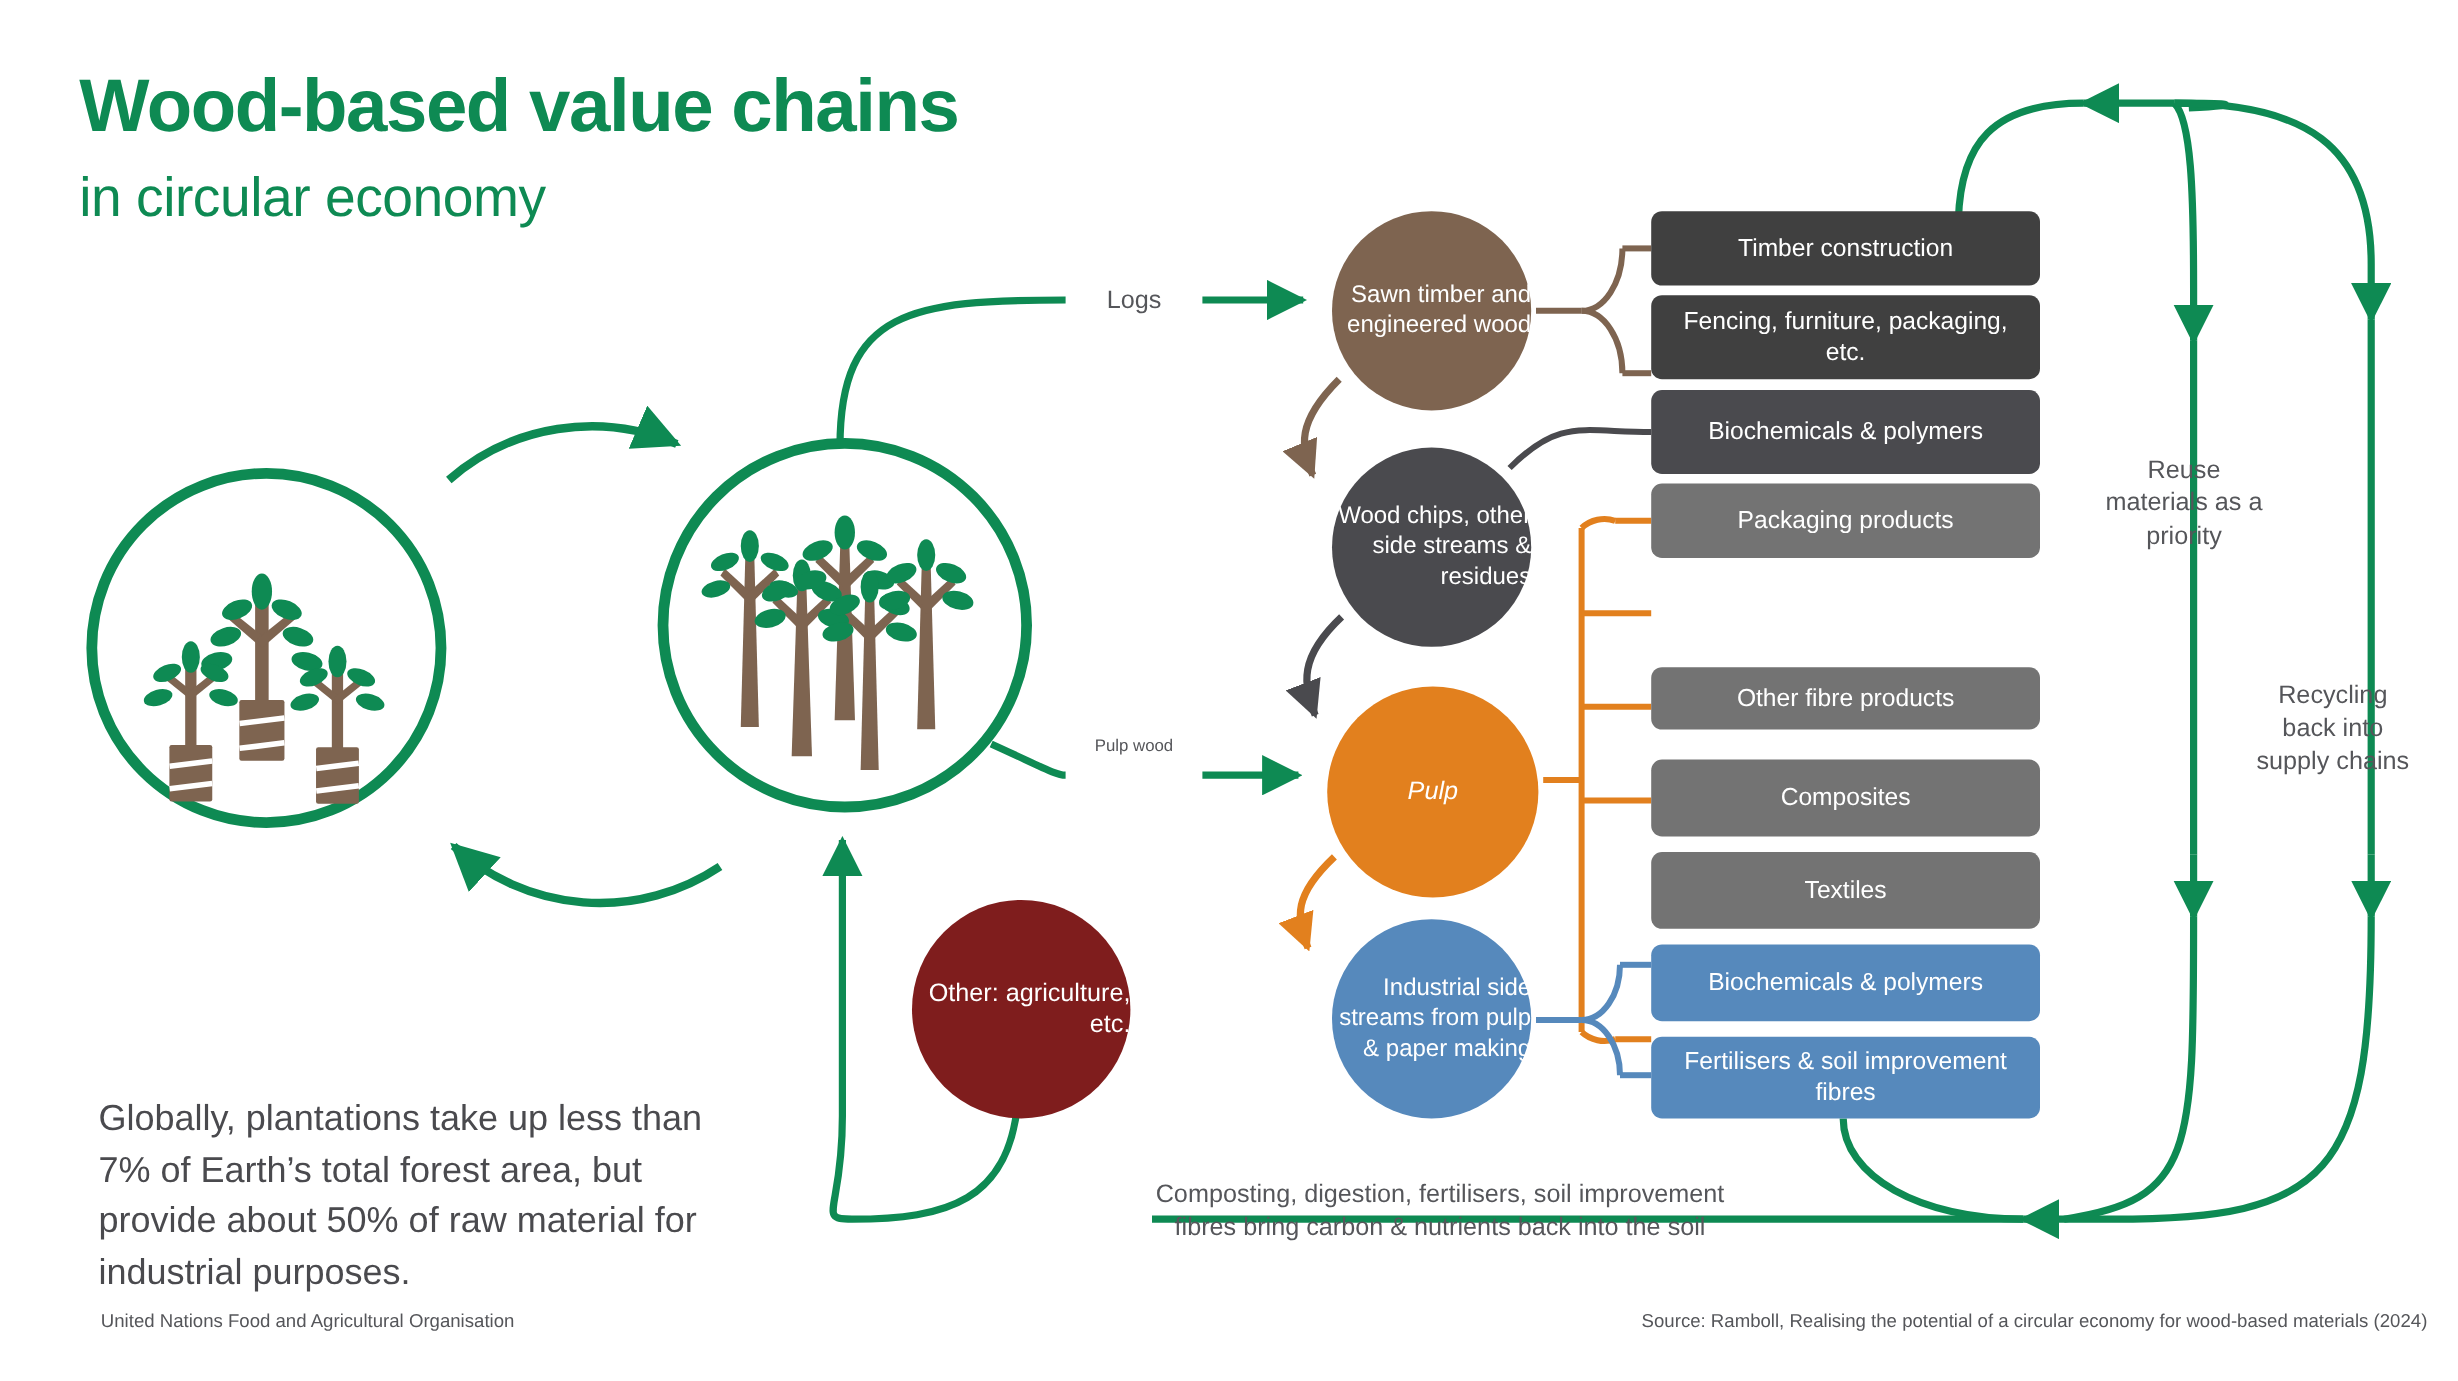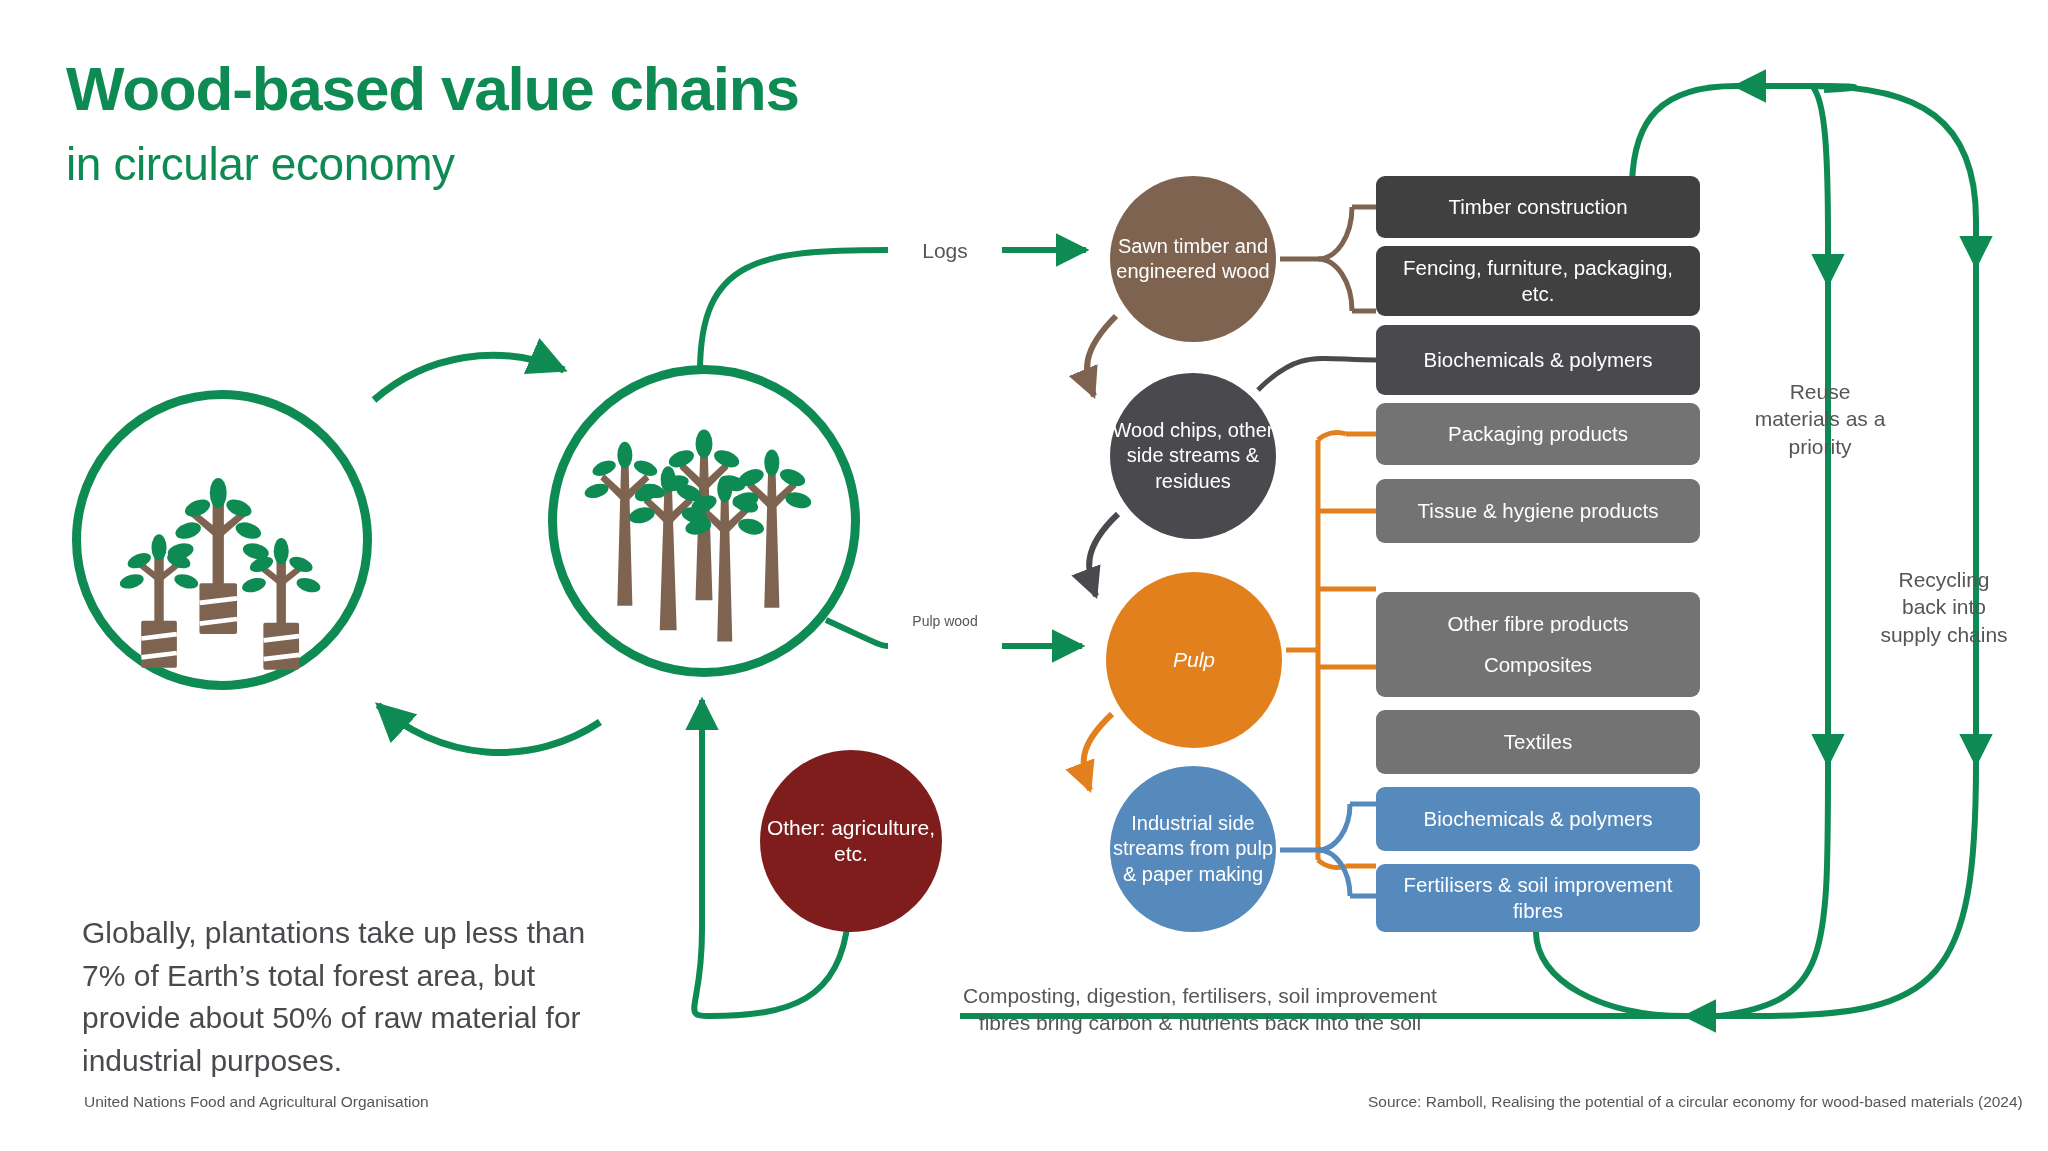--- a/index.html
+++ b/index.html
@@ -17,21 +17,21 @@
 
   
   #stat-block{left:82px;top:912px;width:520px;font-size:30px;line-height:1.42;
               color:#4a4a4e;}
   #stat-src{left:84px;top:1093px;font-size:15.5px;color:#55565a;}
   #src-right{left:1368px;top:1093px;font-size:15.5px;color:#55565a;white-space:nowrap;}
 
   
   .node-circle{border-radius:50%;display:flex;align-items:center;justify-content:center;
                text-align:center;color:#fff;box-sizing:border-box;}
-  .node-circle span{display:block;line-height:1.26;}
+  .node-circle span{display:block;line-height:1.26;text-align:right;}
 
   #c-sawn{left:1110px;top:176px;width:166px;height:166px;background:#7e6450;font-size:20px;}
   #c-chips{left:1110px;top:373px;width:166px;height:166px;background:#4a4a4e;font-size:20px;}
   #c-pulp{left:1106px;top:572px;width:176px;height:176px;background:#e2801e;font-size:21px;font-style:italic;}
   #c-indside{left:1110px;top:766px;width:166px;height:166px;background:#5689bc;font-size:20px;}
   #c-other{left:760px;top:750px;width:182px;height:182px;background:#7f1d1d;font-size:21px;}
 
   
   .pbox{position:absolute;left:1376px;width:324px;border-radius:9px;display:flex;
         align-items:center;justify-content:center;text-align:center;color:#fff;
@@ -302,24 +302,21 @@
     </div>
   <div class="pbox pb-brown" style="top:246px;height:70px;">
       <span>Fencing, furniture, packaging, etc.</span>
     </div>
   <div class="pbox pb-dark" style="top:325px;height:70px;">
       <span>Biochemicals &amp; polymers</span>
     </div>
   <div class="pbox pb-orange" style="top:403px;height:62px;">
       <span>Packaging products</span>
     </div>
-  <div class="pbox pb-orange" style="top:479px;height:64px;">
-      <span>Tissue &amp; hygiene products</span>
-    </div>
-  <div class="pbox pb-orange" style="top:556px;height:64px;margin-top:36px;">
+  <div class="pbox pb-orange" style="top:556px;height:52px;">
       <span>Other fibre products</span>
     </div>
   <div class="pbox pb-orange" style="top:633px;height:64px;">
       <span>Composites</span>
     </div>
   <div class="pbox pb-orange" style="top:710px;height:64px;">
       <span>Textiles</span>
     </div>
   <div class="pbox pb-blue" style="top:787px;height:64px;">
       <span>Biochemicals &amp; polymers</span>

